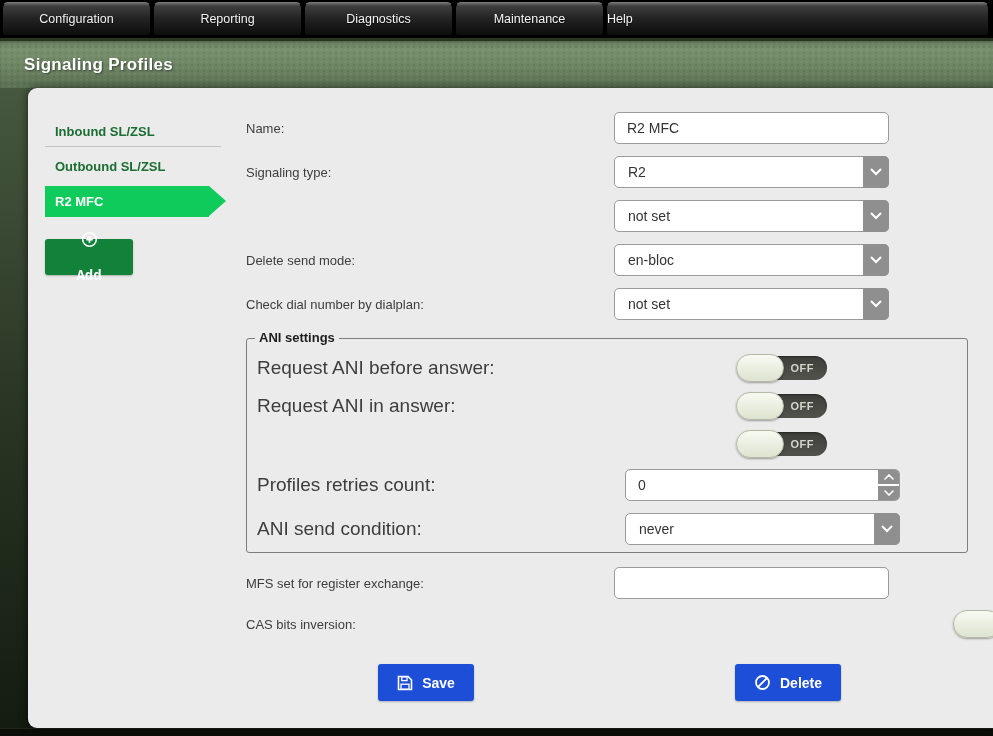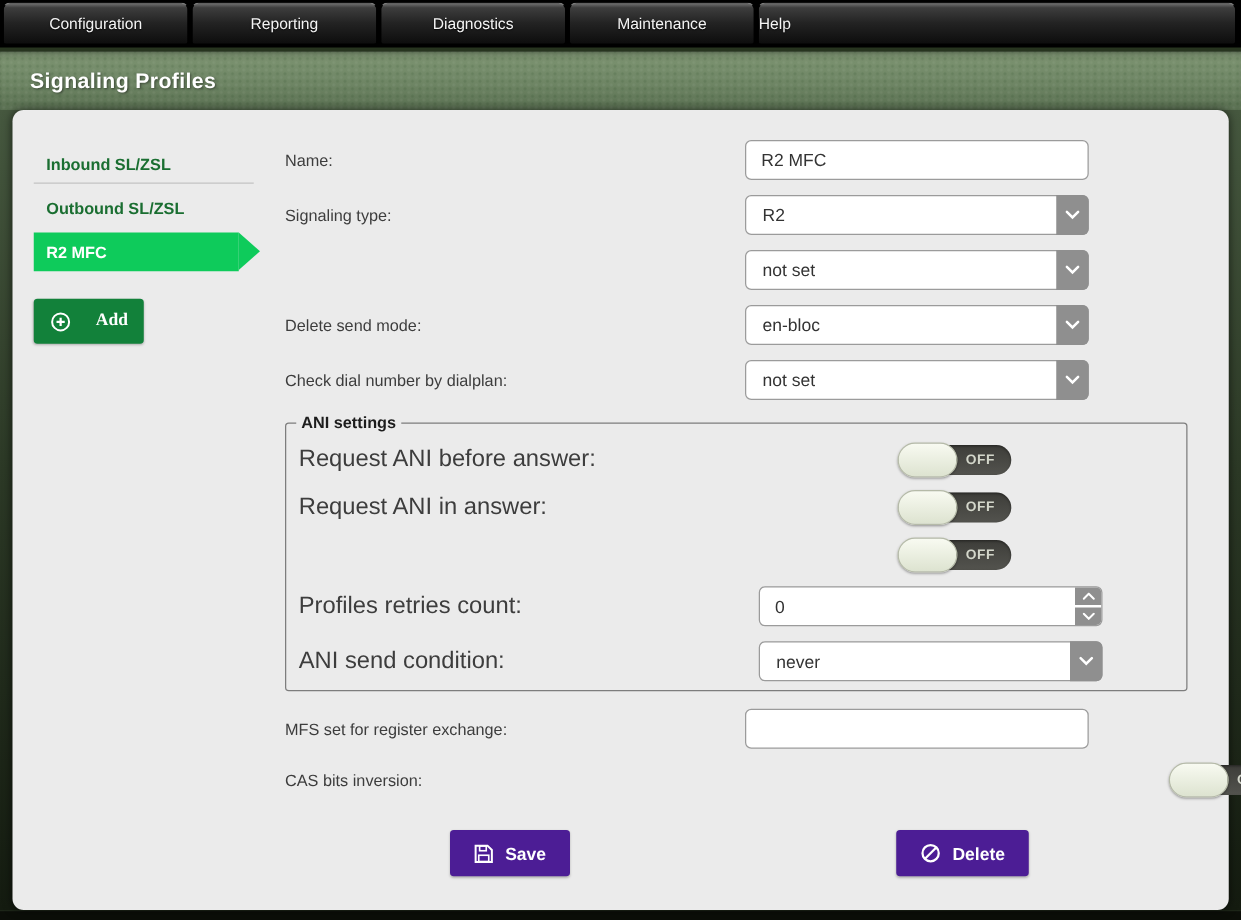--- a/index.html
+++ b/index.html
@@ -41,21 +41,21 @@
     box-shadow:inset 0 6px 8px -6px rgba(0,0,0,0.55);
     display:flex; align-items:center;
   }
   .page-title {
     color:#fff; font-size:17px; font-weight:bold; padding-left:24px;
     text-shadow:1px 1px 2px rgba(0,0,0,0.45); letter-spacing:0.3px;
   }
 
   
   .main-wrap {
-    height:640px; padding:0 10px;
+    height:640px; padding:0 28px;
     background:linear-gradient(180deg,#46583f 0%,#2c3926 45%,#141b10 100%);
   }
   .panel {
     position:relative; width:973px; height:640px;
     background:#ebebeb; border-radius:9px;
     box-shadow:0 0 8px rgba(0,0,0,0.6);
   }
 
   
   .side-item {
@@ -72,23 +72,23 @@
   }
   .side-selected::after {
     content:""; position:absolute; left:100%; top:0;
     border-left:17px solid #0ecb5b;
     border-top:15.5px solid transparent; border-bottom:15.5px solid transparent;
   }
   .add-btn {
     position:absolute; left:17px; top:151px; width:88px; height:36px;
     background:#12813a; border:none; border-radius:3px;
     color:#fff; font-size:14px; font-weight:bold;
-    font-family:Liberation Serif, serif;
+    font-family:Liberation Mono, monospace;
     display:flex; align-items:center; justify-content:center; gap:20px;
-    cursor:pointer; box-shadow:0 1px 2px rgba(0,0,0,0.25);
+    cursor:pointer; box-shadow:0 1px 2px rgba(0,0,0,0.25);flex-direction:column;
   }
 
   
   .frow { position:absolute; left:218px; width:722px; height:32px; }
   .flabel {
     position:absolute; left:0; top:0; height:100%;
     display:flex; align-items:center;
     color:#3d3d3d; font-size:13px;
   }
   .text-input {
@@ -160,21 +160,21 @@
   .arow .flabel { font-size:19px; }
   .arow.t { height:24px; }
   .arow.f { height:32px; }
   .arow .toggle { left:480px; top:0; }
 
   .cas-toggle { left:708px; }
 
   
   .action-btn {
     position:absolute; top:576px; height:37px;
-    background:#4c1d95; border:none; border-radius:3px;
+    background:#1d4ed8; border:none; border-radius:3px;
     color:#fff; font-size:14px; font-weight:bold;
     font-family:"Liberation Sans", sans-serif;
     display:flex; align-items:center; justify-content:center; gap:9px;
     cursor:pointer; box-shadow:0 1px 2px rgba(0,0,0,0.25);
   }
   .save-btn { left:350px; width:96px; }
   .delete-btn { left:707px; width:106px; }
 
   
   .bottom-strip { height:8px; background:#0b0e08; border-top:1px solid #1d2618; }

